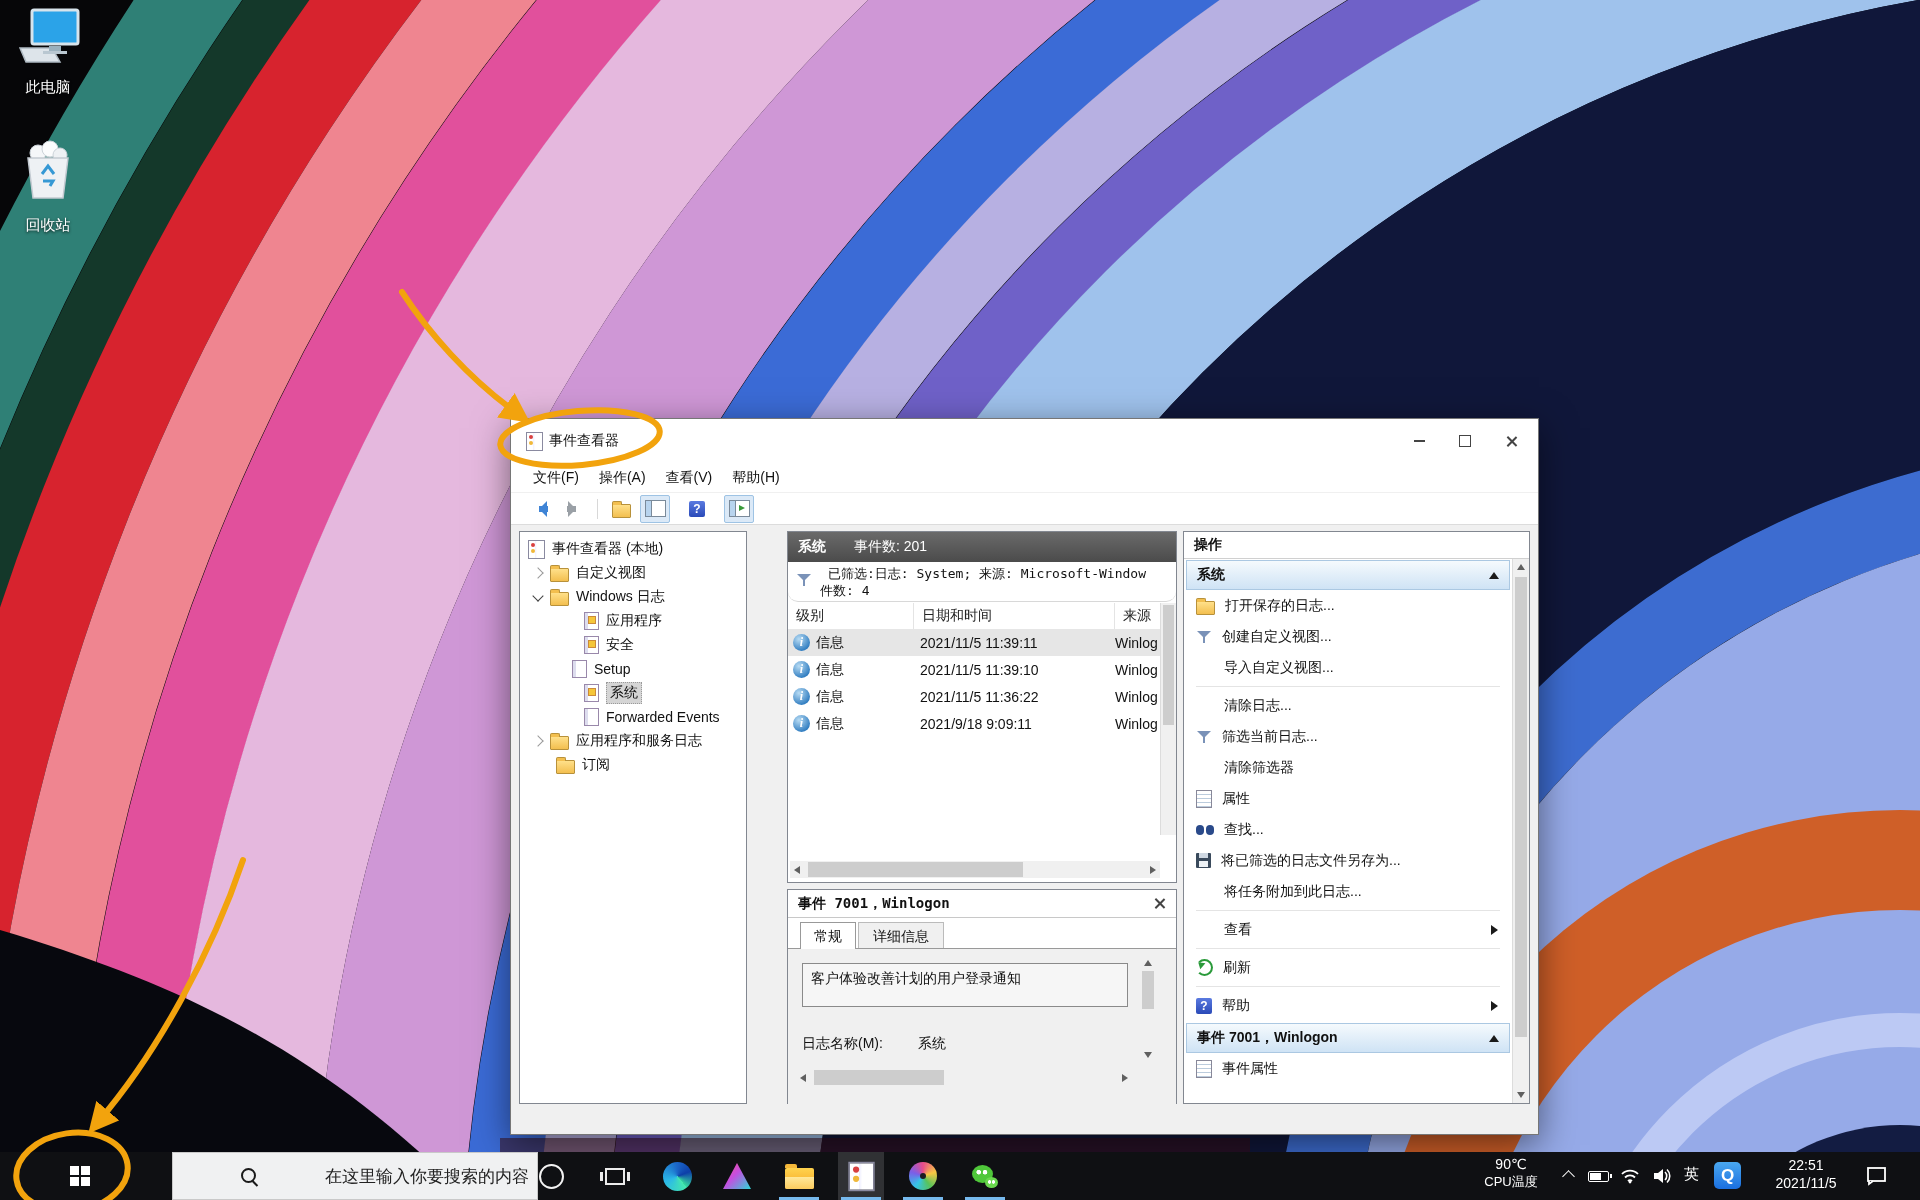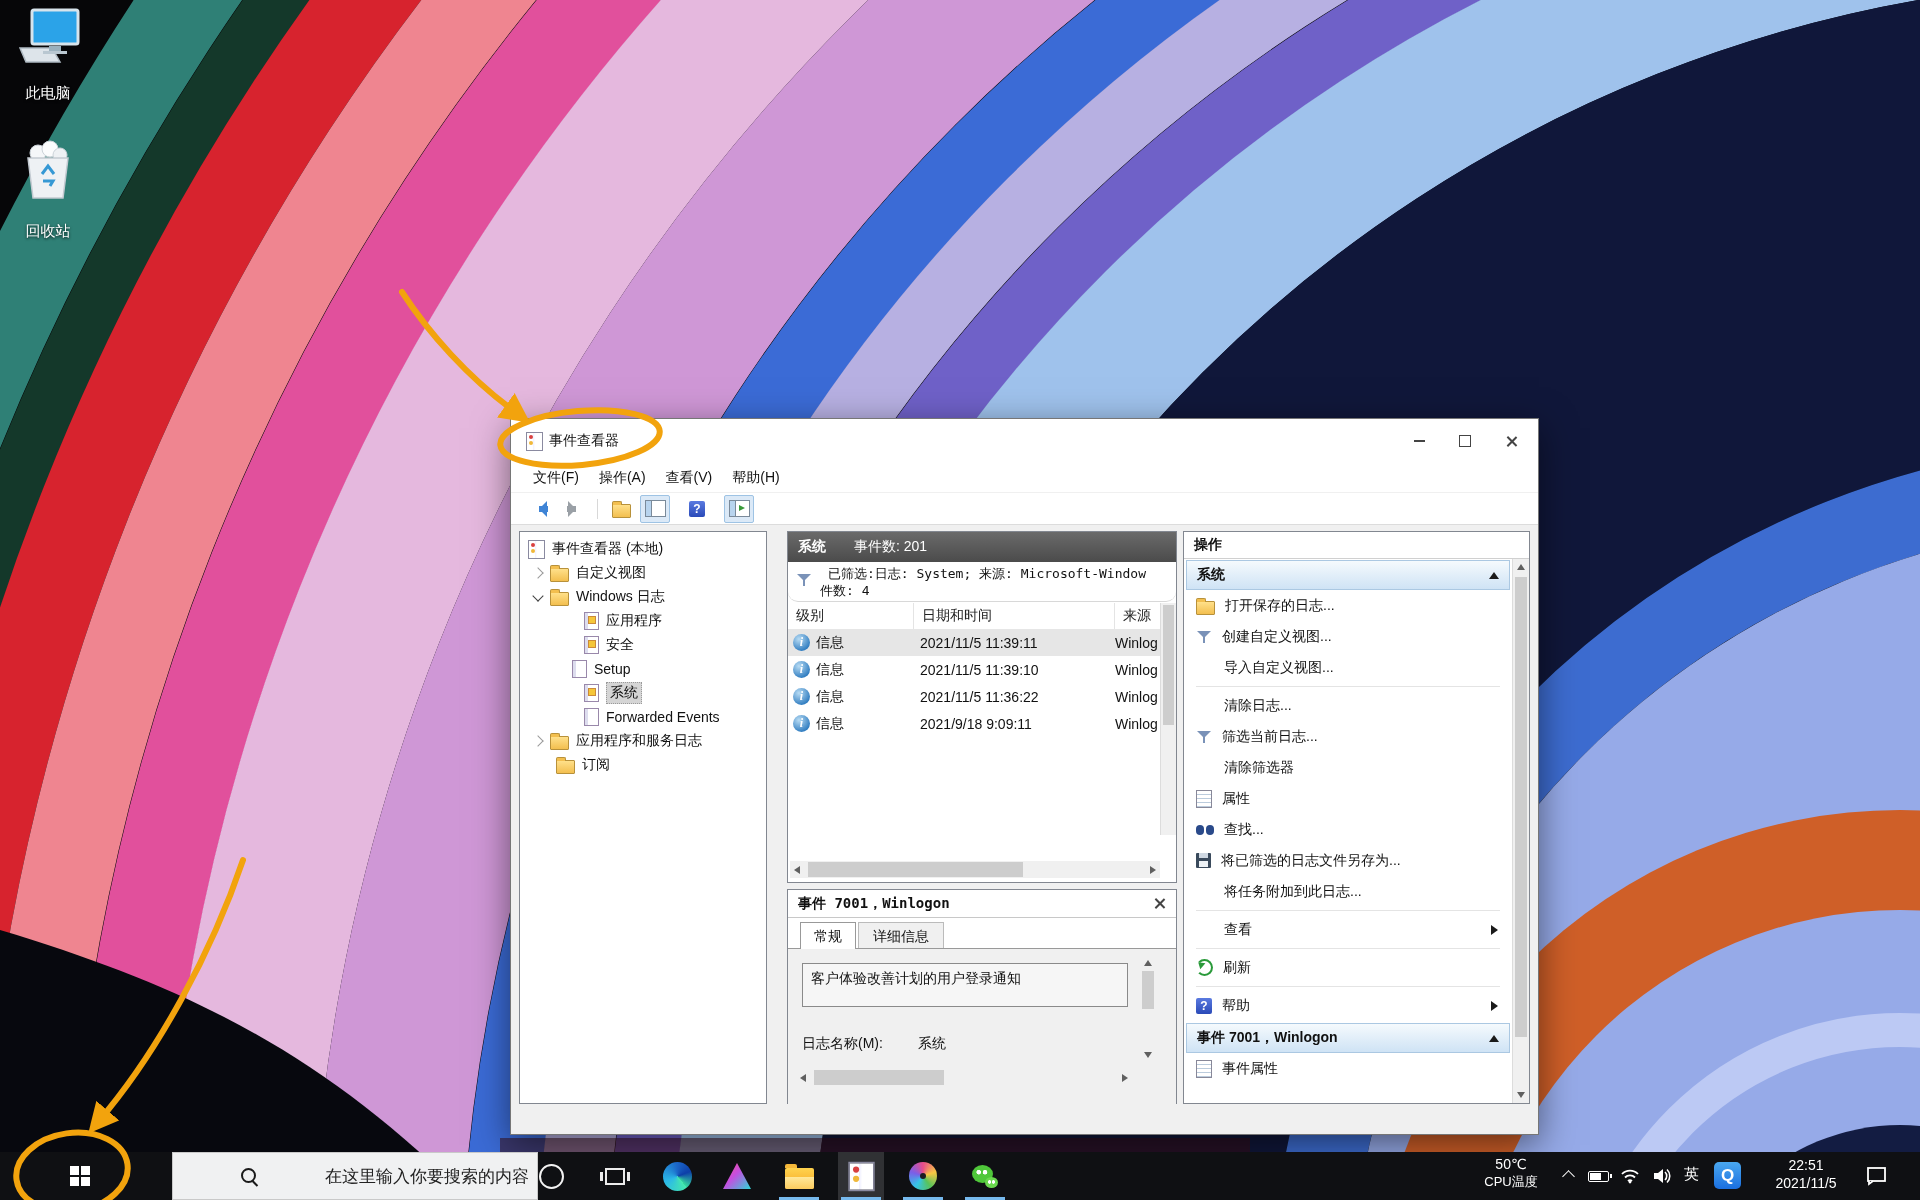--- a/index.html
+++ b/index.html
@@ -3,21 +3,21 @@
 <meta charset="utf-8">
 <style>
   html,body{margin:0;padding:0;background:#000;}
   #screen{position:relative;width:1920px;height:1200px;overflow:hidden;
           font-family:"Liberation Sans","DejaVu Sans",sans-serif;color:#111;}
   .p{position:absolute;}
   .mono{font-family:"DejaVu Sans Mono",monospace;}
 
   
   .dicon{position:absolute;width:84px;text-align:center;z-index:5;cursor:default;}
-  .dlabel{color:#fff;font-size:15px;margin-top:14px;text-shadow:0 1px 3px rgba(0,0,0,.9);}
+  .dlabel{color:#fff;font-size:15px;margin-top:8px;text-shadow:0 1px 3px rgba(0,0,0,.9);}
 
   
   #window{position:absolute;left:510px;top:418px;width:1027px;height:715px;z-index:10;
           background:#f0f0f0;border:1px solid #767676;box-shadow:0 10px 34px rgba(0,0,0,.5);}
   .titlebar{position:absolute;left:0;top:0;width:100%;height:44px;background:#fff;}
   .title-text{position:absolute;left:38px;top:13px;font-size:14px;color:#111;white-space:nowrap;}
   .caps{position:absolute;right:4px;top:0;height:44px;display:flex;}
   .capbtn{width:46px;height:44px;display:flex;align-items:center;justify-content:center;}
   .g-min{width:11px;height:2px;background:#444;}
   .g-max{width:10px;height:10px;border:1.5px solid #444;}
@@ -255,21 +255,21 @@
           <span class="wpane"></span>
         </div>
       <div class="tbtn" style="margin-left:8px">
           <span class="i16 helpq"></span>
         </div>
       <div class="tbtn on" style="margin-left:8px">
           <span class="wpane play"></span>
         </div>
     </div>
 
-    <div class="pane" style="left:8px;top:112px;width:248px;height:573px;overflow:hidden">
+    <div class="pane" style="left:8px;top:112px;width:228px;height:573px;overflow:hidden">
       <div style="padding-top:5px">
         <div class="trow" style="padding-left:8px">
           <span class="i16 ic-doc"></span>
           <span class="lbl">事件查看器 (本地)</span>
         </div>
         <div class="trow" style="padding-left:14px">
           <span class="cv"></span>
           <span class="i16 ic-folder"></span>
           <span class="lbl">自定义视图</span>
         </div>
@@ -533,21 +533,21 @@
     <div class="slot" style="left:900px">
       <span class="pin"></span>
       <span class="runbar"></span>
       </div>
     <div class="slot" style="left:962px">
       <span class="wechat"></span>
       <span class="runbar"></span>
       </div>
 
     <div class="tray-txt" style="left:1474px;top:4px;width:74px;font-size:14px">
-      <div>50℃</div>
+      <div>90℃</div>
       <div style="font-size:13px">CPU温度</div>
     </div>
     <span class="chev-up" style="left:1564px;top:20px"></span>
     <span class="battery" style="left:1588px;top:19px"></span>
     <svg class="p" style="left:1620px;top:16px" width="20" height="16">
       <path d="M2,6 A11,11 0 0 1 18,6 M5,9.5 A7,7 0 0 1 15,9.5 M8,13 A3,3 0 0 1 12,13" stroke="#fff" stroke-width="1.8" fill="none"></path>
       <circle cx="10" cy="14" r="1.4" fill="#fff"></circle>
     </svg>
     <svg class="p" style="left:1652px;top:15px" width="20" height="18">
       <polygon points="2,6 6,6 11,2 11,16 6,12 2,12" fill="#fff"></polygon>

